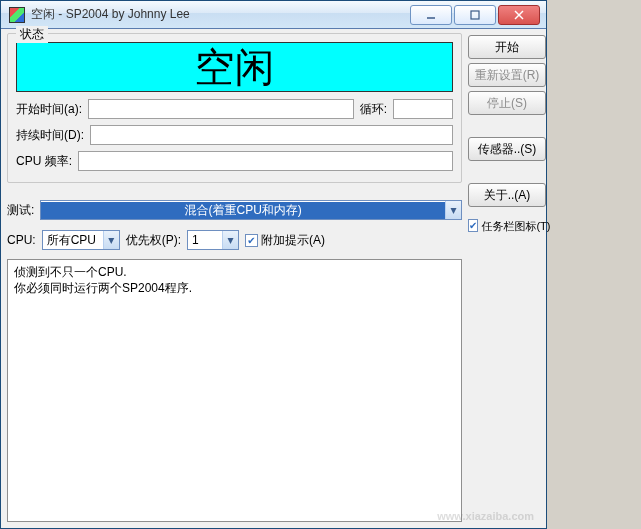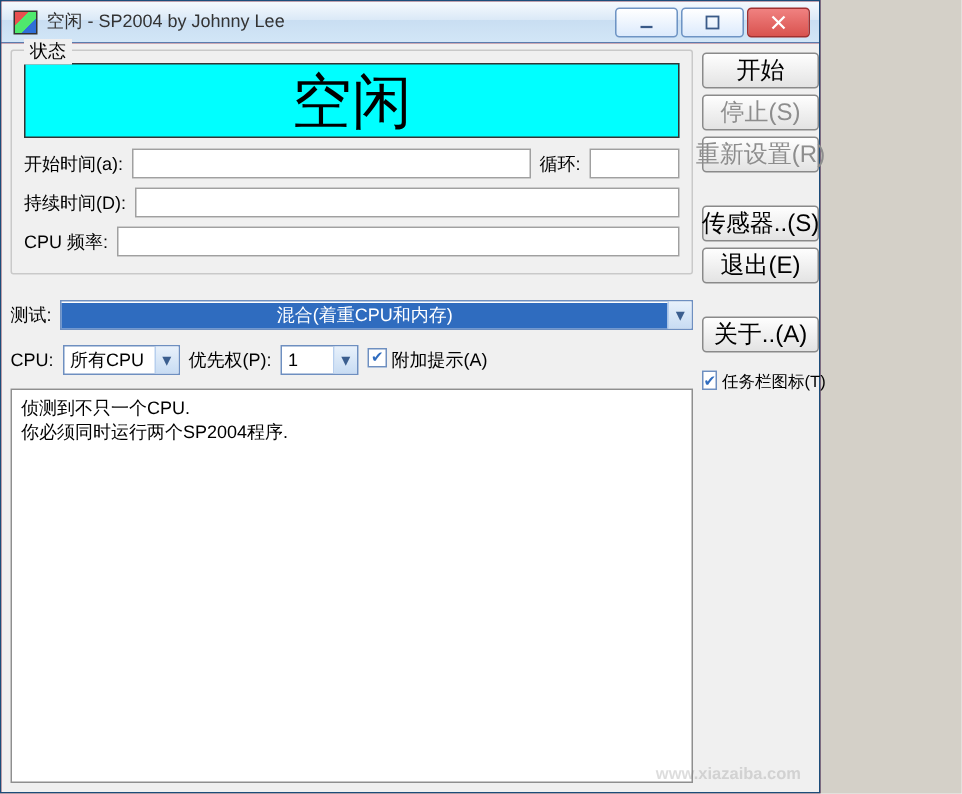--- a/index.html
+++ b/index.html
@@ -55,21 +55,21 @@
     position: relative;
   }
   .leftcol { flex: 1; display: flex; flex-direction: column; gap: 4px; }
   .rightcol { width: 78px; display: flex; flex-direction: column; gap: 4px; padding-top: 2px;}
   .btn {
     height: 24px;
     border: 1px solid #8a8a8a;
     background: linear-gradient(to bottom, #fefefe, #e3e3e3);
     border-radius: 3px;
     display: flex; align-items: center; justify-content: center;
-    font-size: 16px; color: #000;
+    font-size: 12px; color: #000;
     padding: 0 4px;
     white-space: nowrap;
   }
   .btn.disabled { color: #8d8d8d; }
   .group {
     border: 1px solid #c9c9c9;
     border-radius: 2px;
     position: relative;
     padding: 8px 8px 6px 8px;
     background: #f0f0f0;
@@ -208,37 +208,36 @@
         <span class="lbl">CPU:</span>
         <div class="combo" style="width:78px; flex:0 0 78px;">
           <div class="combo-text">所有CPU</div>
           <div class="combo-arrow">▾</div>
         </div>
         <span class="lbl">优先权(P):</span>
         <div class="combo" style="width:52px; flex:0 0 52px;">
           <div class="combo-text">1</div>
           <div class="combo-arrow">▾</div>
         </div>
-        <label style="display:flex;">
+        <label style="display:flex;align-items:center;">
           <span class="chk checked"></span>
           <span>附加提示(A)</span>
         </label>
       </div>
 
       <div class="log">侦测到不只一个CPU.
 你必须同时运行两个SP2004程序.</div>
     </div>
 
     <div class="rightcol">
       <div class="btn">开始</div>
+      <div class="btn disabled">重新设置(R)</div>
       <div class="btn disabled">停止(S)</div>
-      <div class="btn disabled">重新设置(R)</div>
       <div class="gap12"></div>
       <div class="btn">传感器..(S)</div>
-      <div class="btn">退出(E)</div>
       <div class="gap12"></div>
       <div class="btn">关于..(A)</div>
       <div style="flex:0 0 4px"></div>
       <label style="display:flex;align-items:flex-start;font-size:11px;white-space:nowrap;">
         <span class="chk checked"></span>
         <span>任务栏图标(T)</span>
       </label>
     </div>
 
     <div class="watermark">

